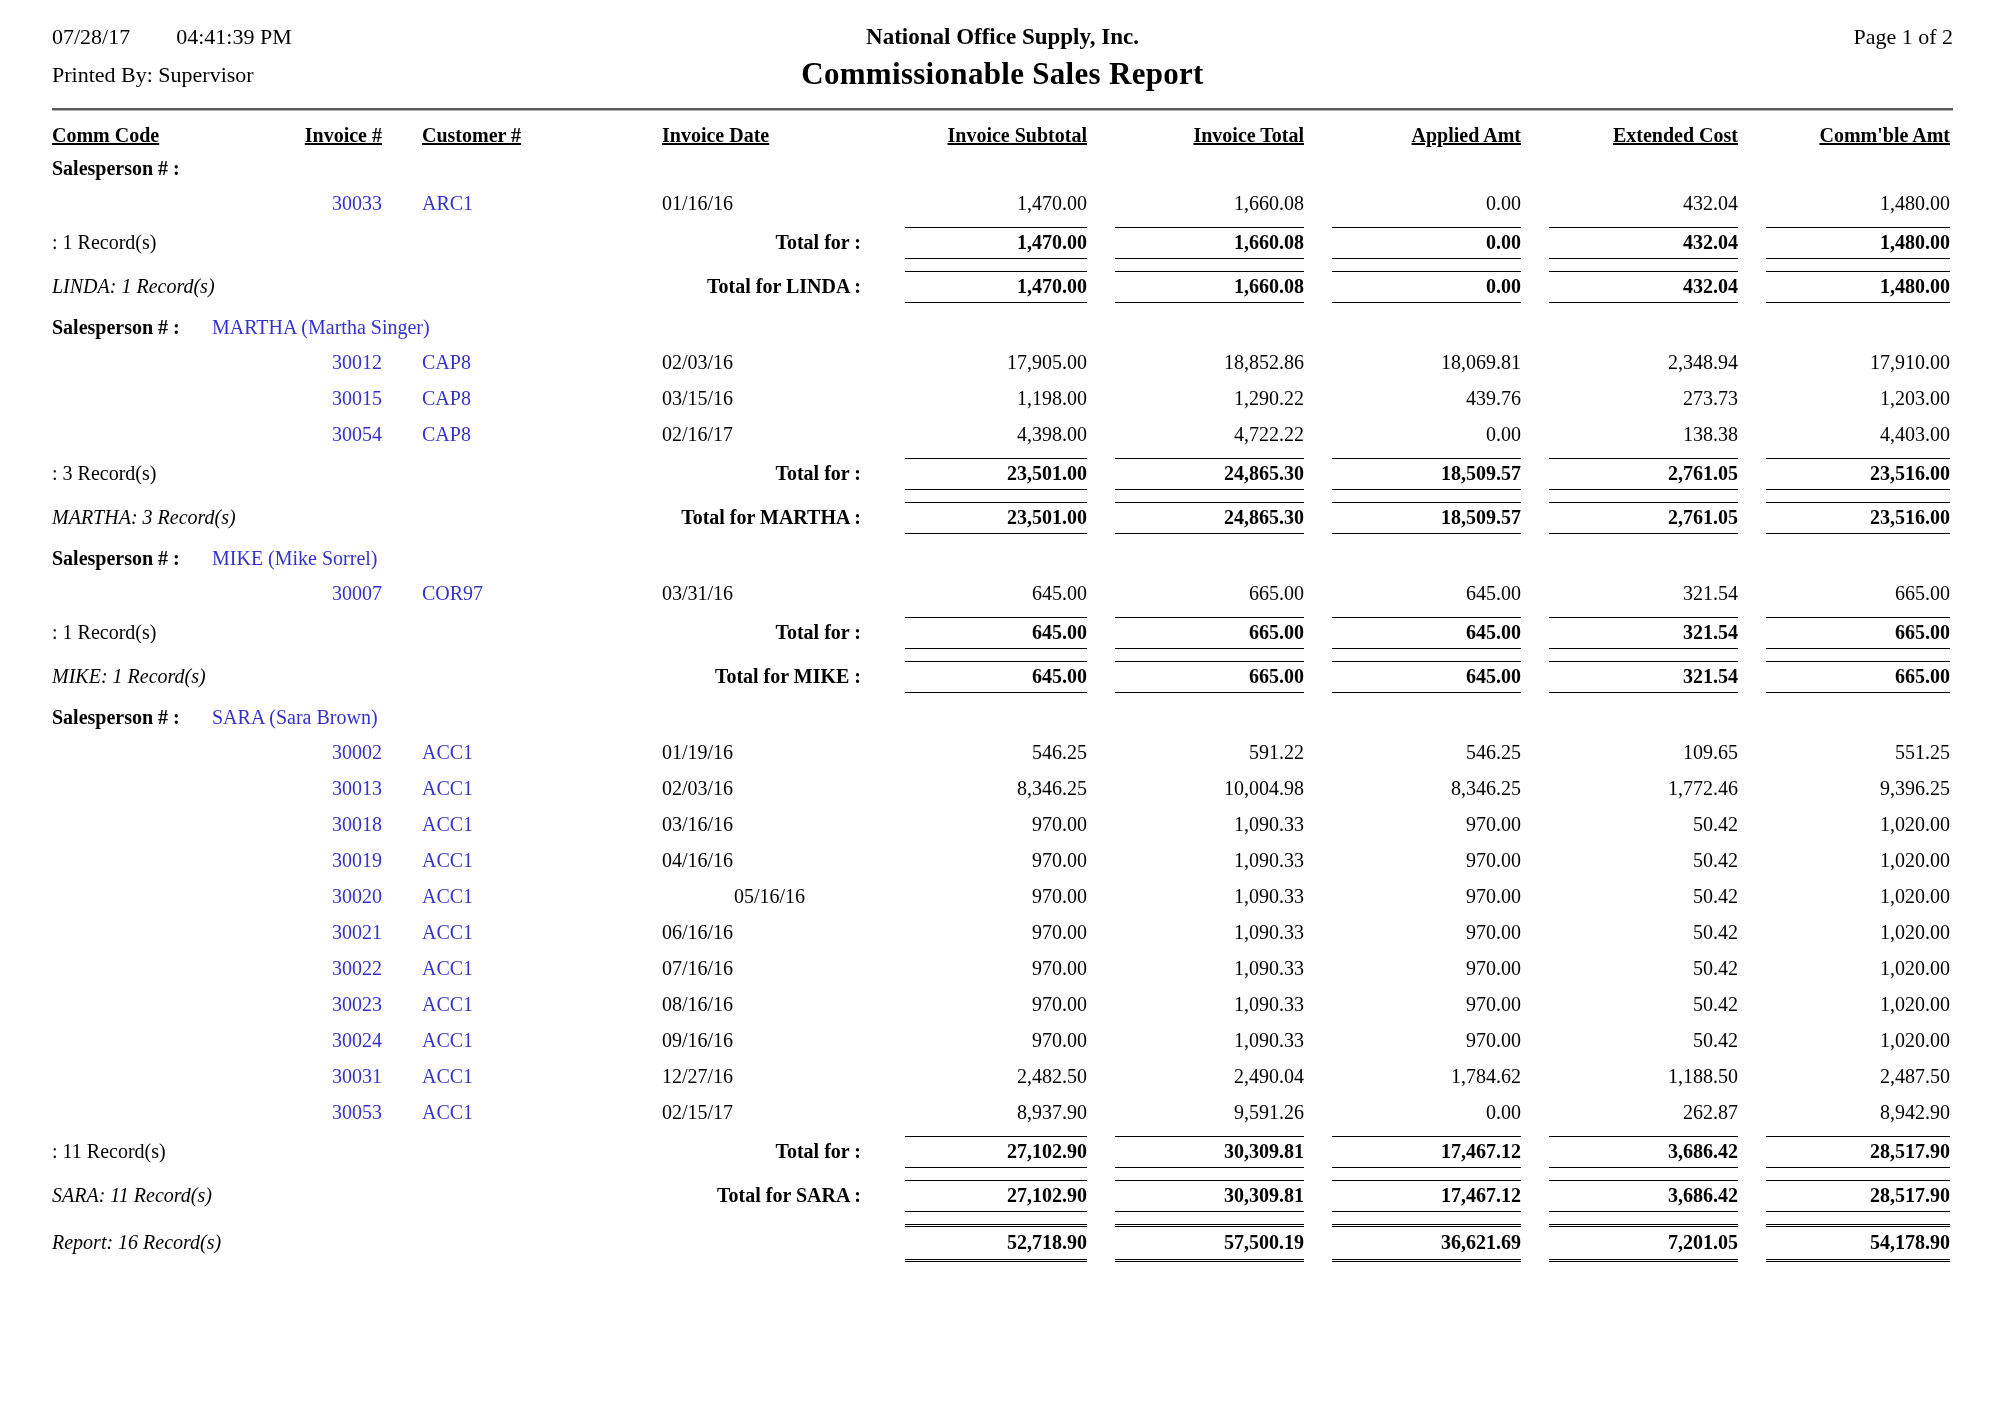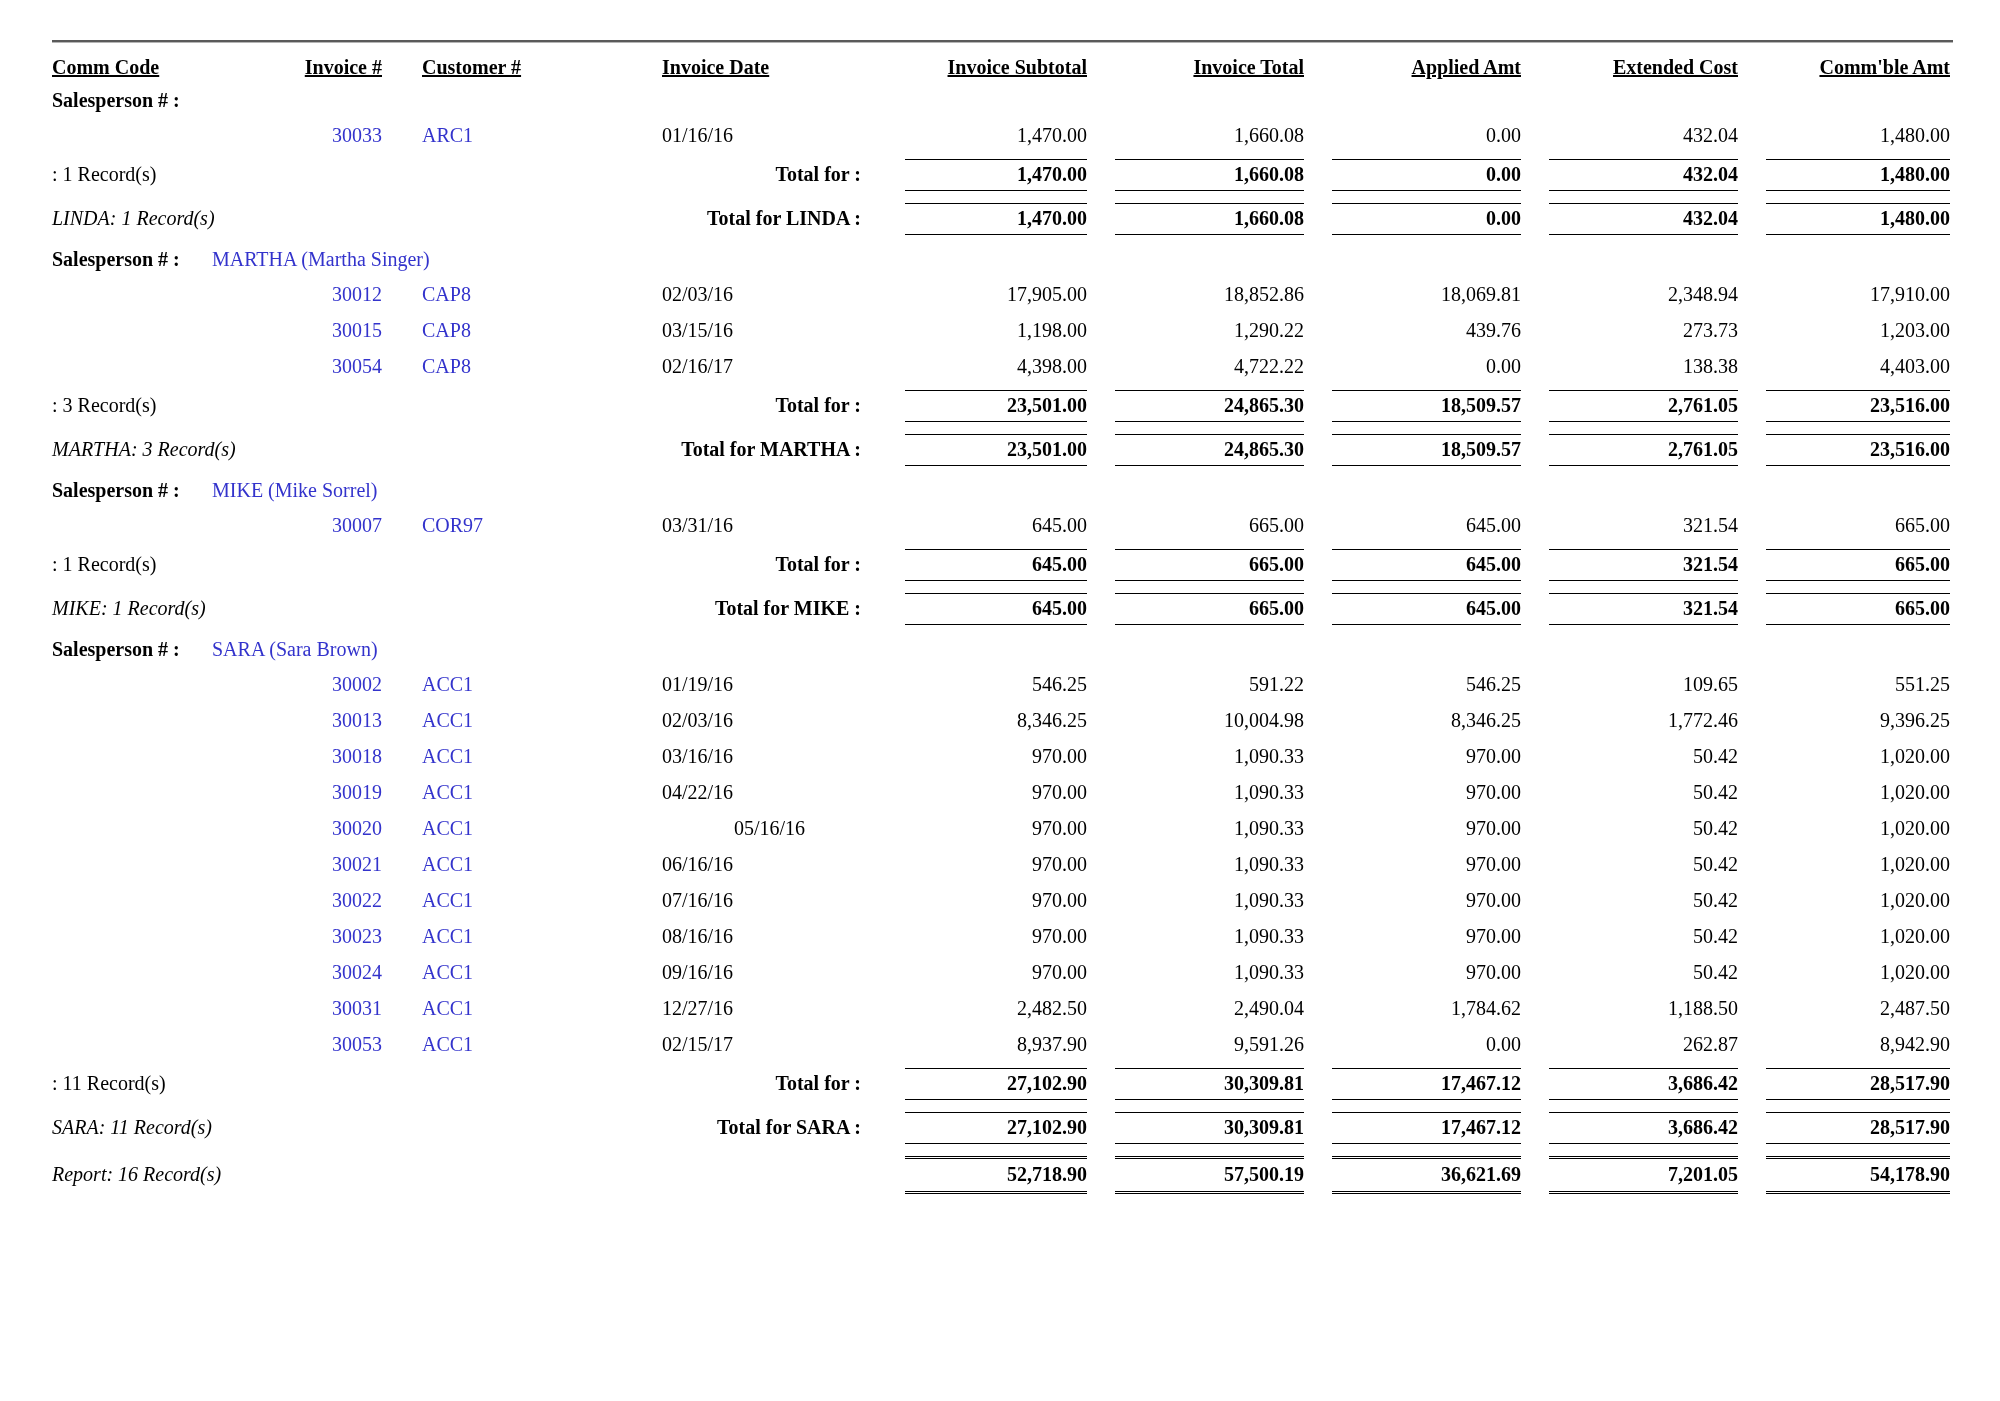--- a/index.html
+++ b/index.html
@@ -58,20 +58,34 @@
     padding: 3px 0 4px;
     font-weight: bold;
   }
   .total-row { margin-bottom: 12px; }
   .report-row { margin-top: 8px; }
 </style>
 </head>
 <body>
 
 <div class="page">
+  <header class="rpt-header">
+    <div class="hdr-left">
+      <div class="line1">
+        <span>07/28/17</span>
+        <span>04:41:39 PM</span>
+      </div>
+      <div class="printedby">Printed By: Supervisor</div>
+    </div>
+    <div class="hdr-center">
+      <div class="company">National Office Supply, Inc.</div>
+      <div class="title">Commissionable Sales Report</div>
+    </div>
+    <div class="hdr-right">Page 1 of 2</div>
+  </header>
 
   <div class="rule"></div>
 
   <div id="report-body">
       <div class="row col-hdr-row">
         <div class="cell colhdr left" style="grid-column: 1 / span 1;">Comm Code</div>
         <div class="cell colhdr right" style="grid-column: 2 / span 1;">Invoice #</div>
         <div class="cell colhdr left" style="grid-column: 4 / span 1;">Customer #</div>
         <div class="cell colhdr left" style="grid-column: 5 / span 1;">Invoice Date</div>
         <div class="cell colhdr right" style="grid-column: 6 / span 1;">Invoice Subtotal</div>
@@ -225,21 +239,21 @@
         <div class="cell" style="grid-column: 5 / span 1;">03/16/16</div>
         <div class="cell right" style="grid-column: 6 / span 1;">970.00</div>
         <div class="cell right" style="grid-column: 7 / span 1;">1,090.33</div>
         <div class="cell right" style="grid-column: 8 / span 1;">970.00</div>
         <div class="cell right" style="grid-column: 9 / span 1;">50.42</div>
         <div class="cell right" style="grid-column: 10 / span 1;">1,020.00</div>
       </div>
       <div class="row detail-row">
         <div class="cell right blue" style="grid-column: 2 / span 1;">30019</div>
         <div class="cell blue" style="grid-column: 4 / span 1;">ACC1</div>
-        <div class="cell" style="grid-column: 5 / span 1;">04/22/16</div>
+        <div class="cell" style="grid-column: 5 / span 1;">04/16/16</div>
         <div class="cell right" style="grid-column: 6 / span 1;">970.00</div>
         <div class="cell right" style="grid-column: 7 / span 1;">1,090.33</div>
         <div class="cell right" style="grid-column: 8 / span 1;">970.00</div>
         <div class="cell right" style="grid-column: 9 / span 1;">50.42</div>
         <div class="cell right" style="grid-column: 10 / span 1;">1,020.00</div>
       </div>
       <div class="row detail-row">
         <div class="cell right blue" style="grid-column: 2 / span 1;">30020</div>
         <div class="cell blue" style="grid-column: 4 / span 1;">ACC1</div>
         <div class="cell" style="grid-column: 5 / span 1; text-align: center;">05/16/16</div>

